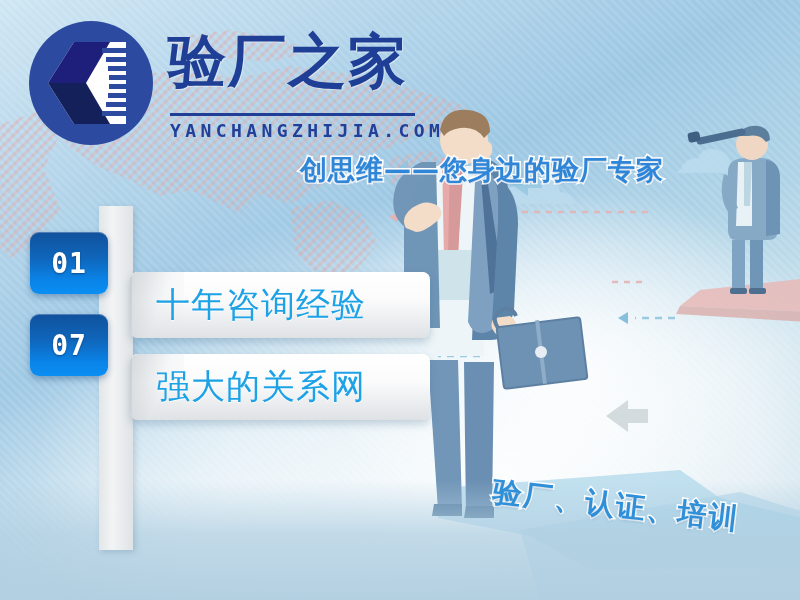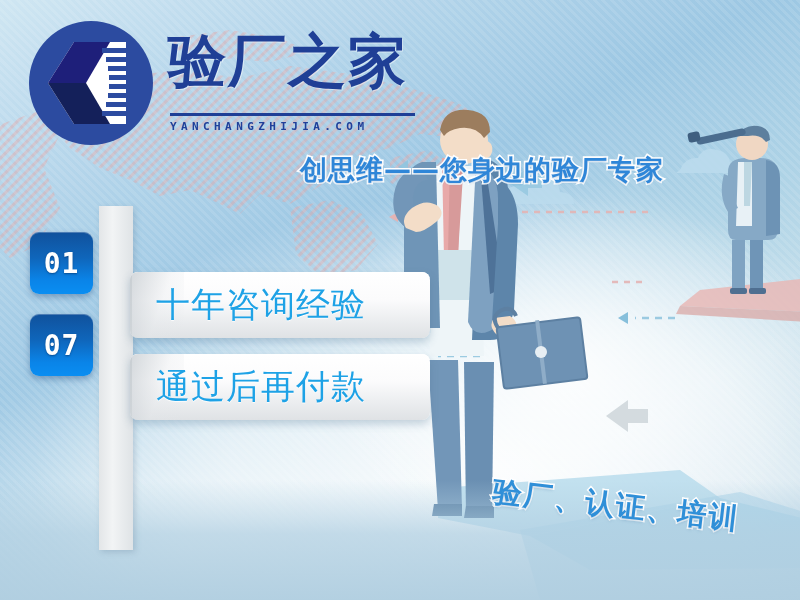--- a/index.html
+++ b/index.html
@@ -53,21 +53,21 @@
     text-shadow:1px 1px 0 rgba(255,255,255,.45);
     white-space:nowrap;
   }
   .logo-rule {
     position:absolute; left:150px; top:99px; width:245px; height:3px;
     background:#1f3f96;
   }
   .logo-url {
     position:absolute; left:150px; top:106px;
     font-family:"DejaVu Sans Mono","Liberation Mono",monospace;
-    font-size:11px; font-weight:bold; letter-spacing:4.4px;
+    font-size:18px; font-weight:bold; letter-spacing:4.4px;
     color:#20409a; white-space:nowrap;
   }
 
   
   .tagline {
     position:absolute; left:300px; top:152px;
     font-family:"DejaVu Sans","Liberation Sans",sans-serif;
     font-size:27px; font-weight:bold; letter-spacing:1px;
     color:#2f86d8; white-space:nowrap;
     -webkit-text-stroke:3.2px #ffffff;
@@ -79,21 +79,21 @@
   .vbar {
     position:absolute; left:99px; top:206px; width:34px; height:344px;
     background:linear-gradient(90deg,#e3e6e8 0%, #f2f4f5 40%, #dfe3e6 100%);
     box-shadow:2px 2px 6px rgba(90,120,145,.28);
   }
   .feat-list { position:absolute; left:0; top:0; width:460px; height:600px; }
   .feat {
     position:absolute; left:0; width:440px; height:70px;
   }
   .feat-badge {
-    position:absolute; left:30px; top:4px; width:63px; height:62px;
+    position:absolute; left:30px; top:4px; width:78px; height:62px;
     border-radius:9px;
     background:linear-gradient(180deg,#10519c 0%, #0f66bb 42%, #0a84e8 78%, #0a8ef2 100%);
     box-shadow:0 3px 6px rgba(40,80,130,.42), inset 0 1px 0 rgba(255,255,255,.25);
     color:#ffffff;
     font-family:"DejaVu Sans Mono","Liberation Mono",monospace;
     font-weight:bold; font-size:28px; letter-spacing:1px;
     display:flex; align-items:center; justify-content:center;
     text-shadow:0 1px 2px rgba(0,40,90,.55);
   }
   .feat-panel {
@@ -287,21 +287,21 @@
     <div class="feat" style="top:228px">
       <div class="feat-badge">01</div>
       <div class="feat-panel">
         <div class="feat-label">十年咨询经验</div>
       </div>
     </div>
 
     <div class="feat" style="top:310px">
       <div class="feat-badge">07</div>
       <div class="feat-panel">
-        <div class="feat-label">通过后再付款</div>
+        <div class="feat-label">强大的关系网</div>
       </div>
     </div>
 
     <div class="feat" style="top:392px">
     </div>
 
 
   </div>
 
   <div class="caption">验厂、认证、培训</div>

